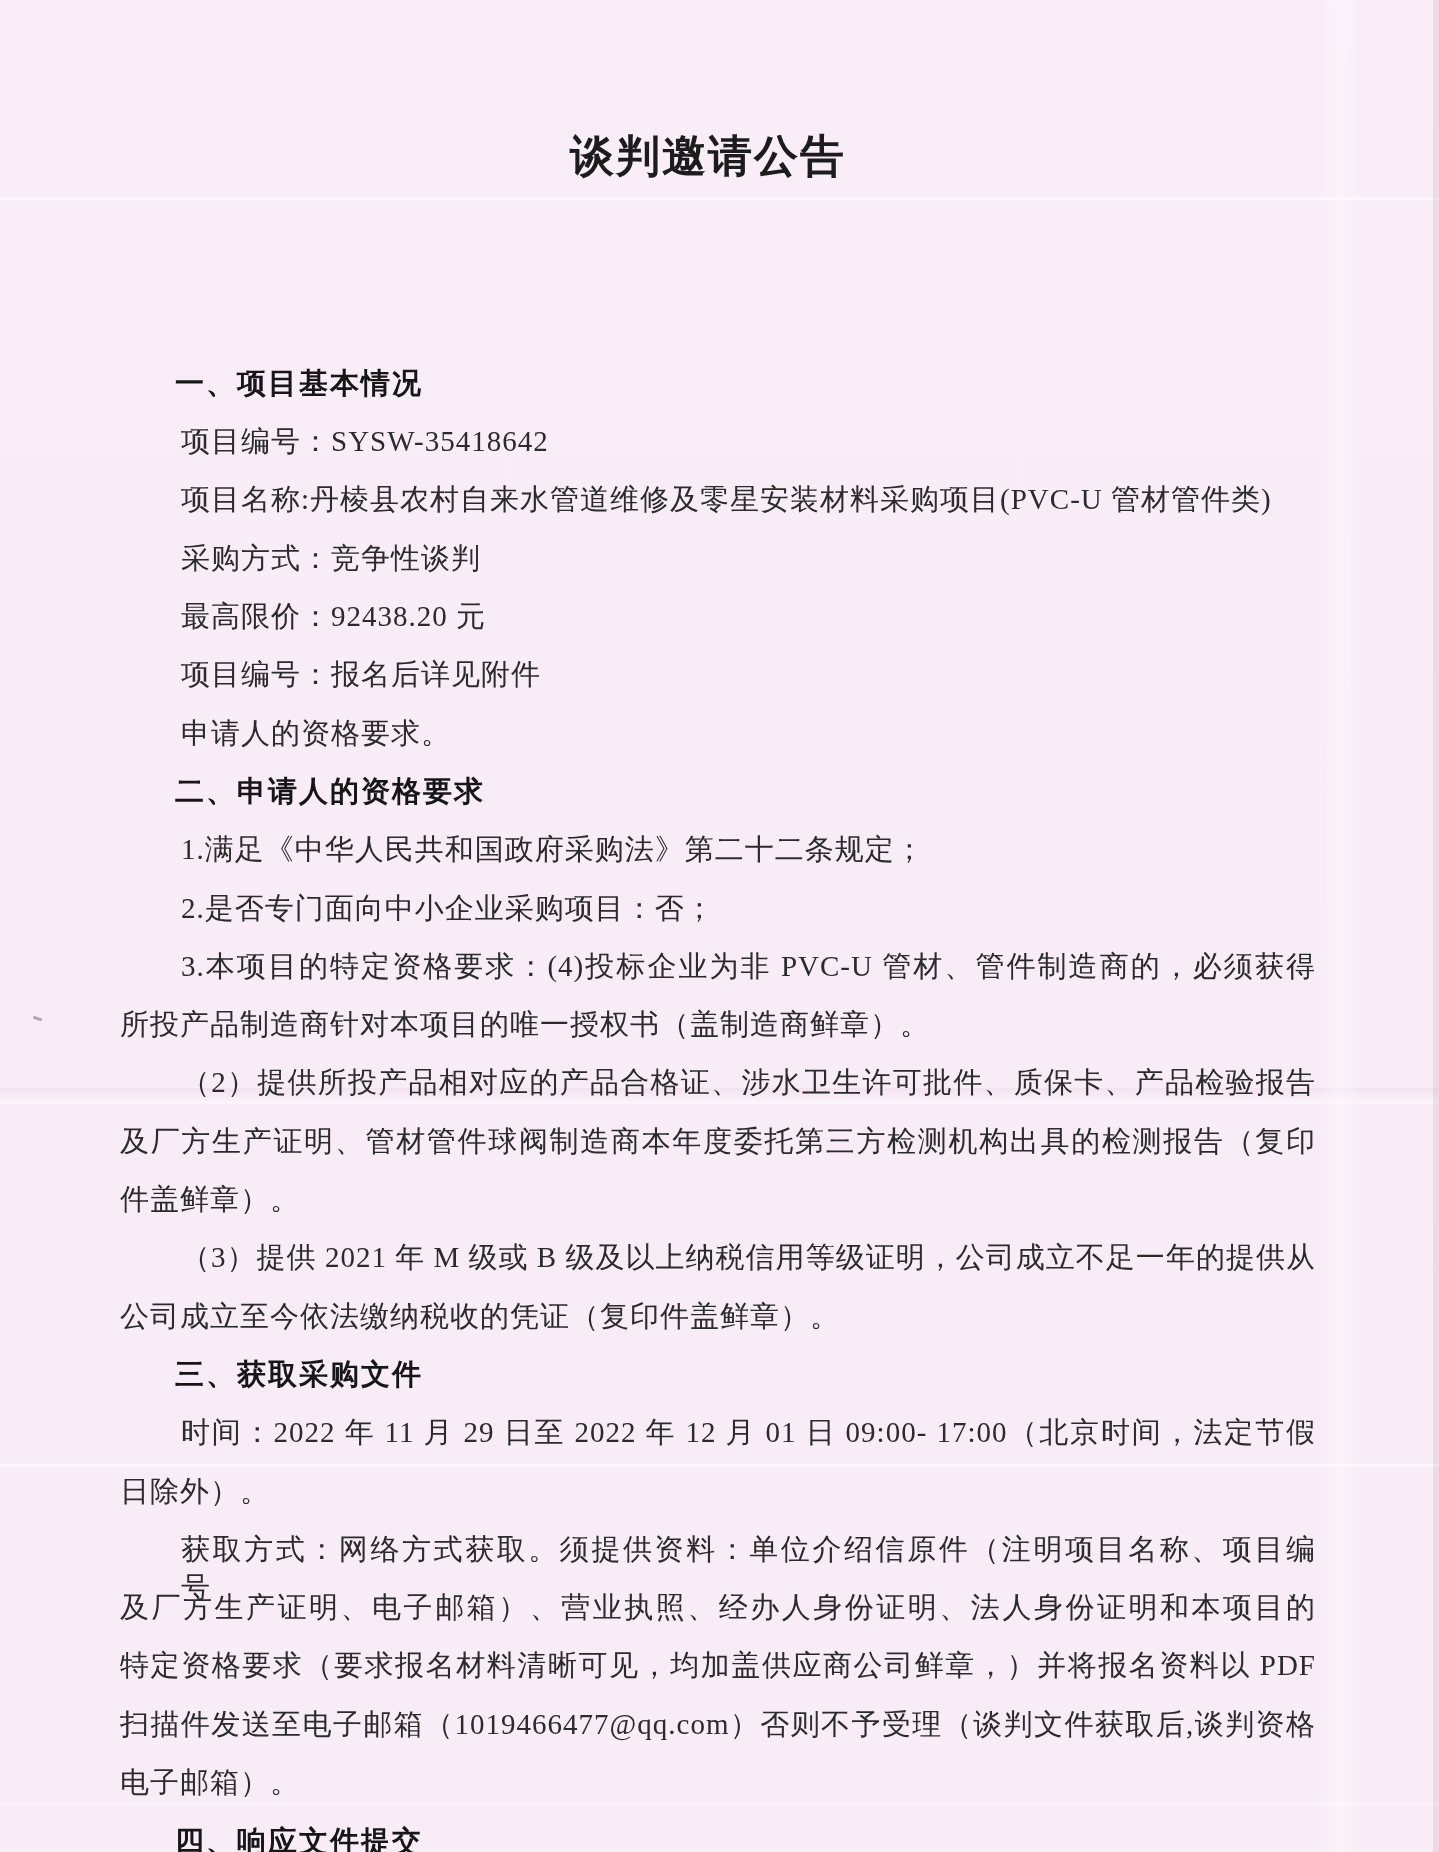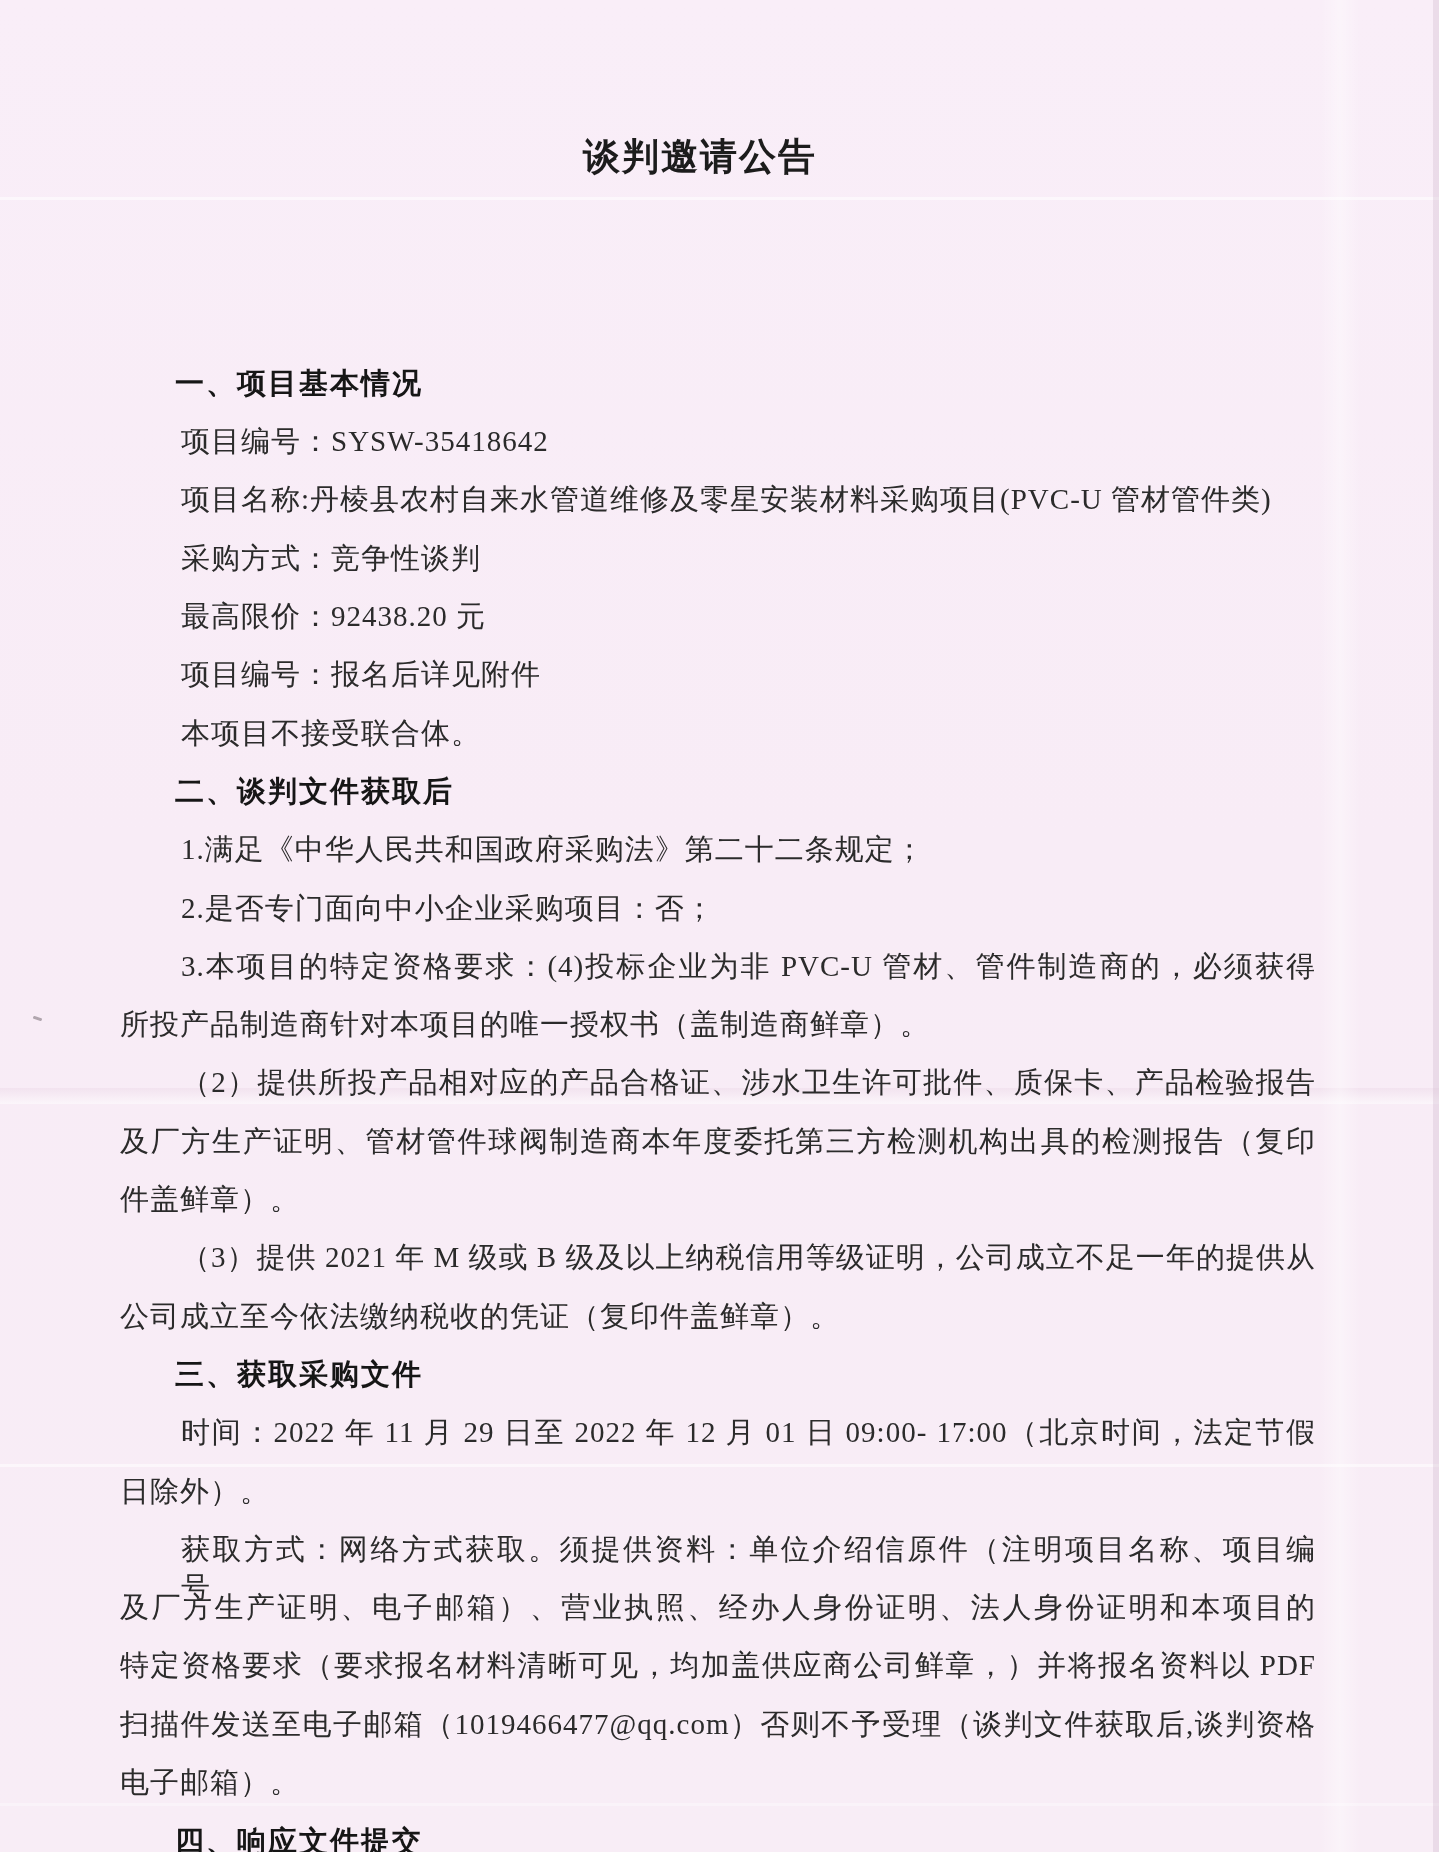--- a/index.html
+++ b/index.html
@@ -6,22 +6,22 @@
   .page{
     position:relative;
     width:1439px;height:1852px;
     margin:0 auto;
     background:linear-gradient(180deg,#f9eef8 0%,#f8ecf6 45%,#f8edf6 100%);
     overflow:hidden;
     font-family:"Liberation Serif","DejaVu Serif",serif;
     color:#2b2b2b;
   }
   .doc-title{
-    position:absolute;top:126px;left:0;width:1400px;height:62px;
-    text-align:center;font-size:37px;font-weight:bold;color:#1c1c1c;
+    position:absolute;top:126px;left:8px;width:1400px;height:62px;
+    text-align:center;font-size:44px;font-weight:bold;color:#1c1c1c;
     letter-spacing:2px;line-height:62px;
   }
   .line{
     position:absolute;left:120px;width:1196px;height:44px;
     font-size:29px;line-height:38px;letter-spacing:1px;
     white-space:nowrap;overflow:visible;
   }
   .heading{
     left:136px;width:1180px;
     font-family:"Liberation Sans","DejaVu Sans",sans-serif;
@@ -57,23 +57,23 @@
   <div class="speck" style="left:33px;top:1017px;width:9px;height:3px;transform:rotate(18deg);opacity:.5"></div>
 
   <div class="doc-title">谈判邀请公告</div>
 
   <div class="line heading" style="top:364px">一、项目基本情况</div>
   <div class="line ind" style="top:422px">项目编号：SYSW-35418642</div>
   <div class="line ind" style="top:480px">项目名称:丹棱县农村自来水管道维修及零星安装材料采购项目(PVC-U 管材管件类)</div>
   <div class="line ind" style="top:539px">采购方式：竞争性谈判</div>
   <div class="line ind" style="top:597px">最高限价：92438.20 元</div>
   <div class="line ind" style="top:655px">项目编号：报名后详见附件</div>
-  <div class="line ind" style="top:714px">本项目不接受联合体。</div>
+  <div class="line ind" style="top:714px">申请人的资格要求。</div>
 
-  <div class="line heading" style="top:772px">二、谈判文件获取后</div>
+  <div class="line heading" style="top:772px">二、申请人的资格要求</div>
   <div class="line ind" style="top:830px">1.满足《中华人民共和国政府采购法》第二十二条规定；</div>
   <div class="line ind" style="top:889px">2.是否专门面向中小企业采购项目：否；</div>
   <div class="line ind stretch" style="top:947px">3.本项目的特定资格要求：(4)投标企业为非 PVC-U 管材、管件制造商的，必须获得</div>
   <div class="line" style="top:1005px">所投产品制造商针对本项目的唯一授权书（盖制造商鲜章）。</div>
   <div class="line ind stretch" style="top:1063px">（2）提供所投产品相对应的产品合格证、涉水卫生许可批件、质保卡、产品检验报告</div>
   <div class="line stretch" style="top:1122px">及厂方生产证明、管材管件球阀制造商本年度委托第三方检测机构出具的检测报告（复印</div>
   <div class="line" style="top:1180px">件盖鲜章）。</div>
   <div class="line ind stretch" style="top:1238px">（3）提供 2021 年 M 级或 B 级及以上纳税信用等级证明，公司成立不足一年的提供从</div>
   <div class="line" style="top:1297px">公司成立至今依法缴纳税收的凭证（复印件盖鲜章）。</div>
 

